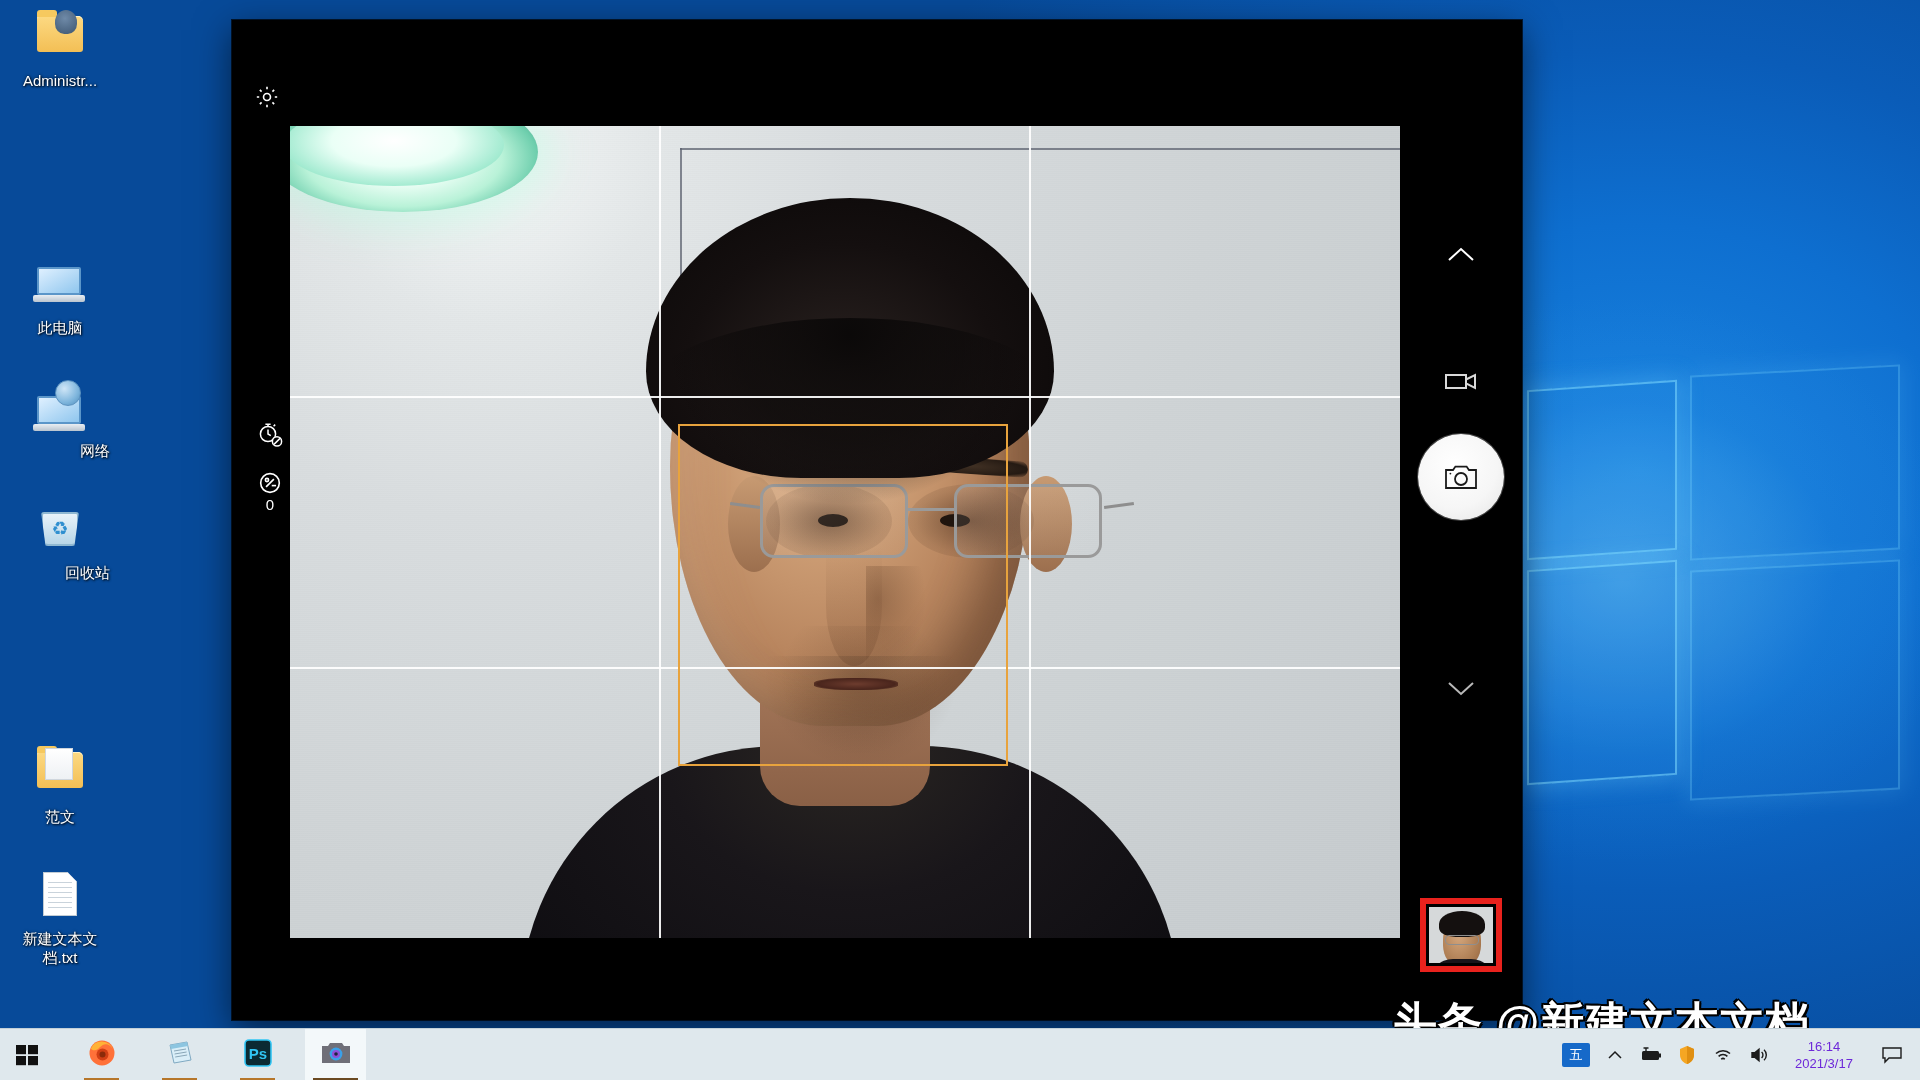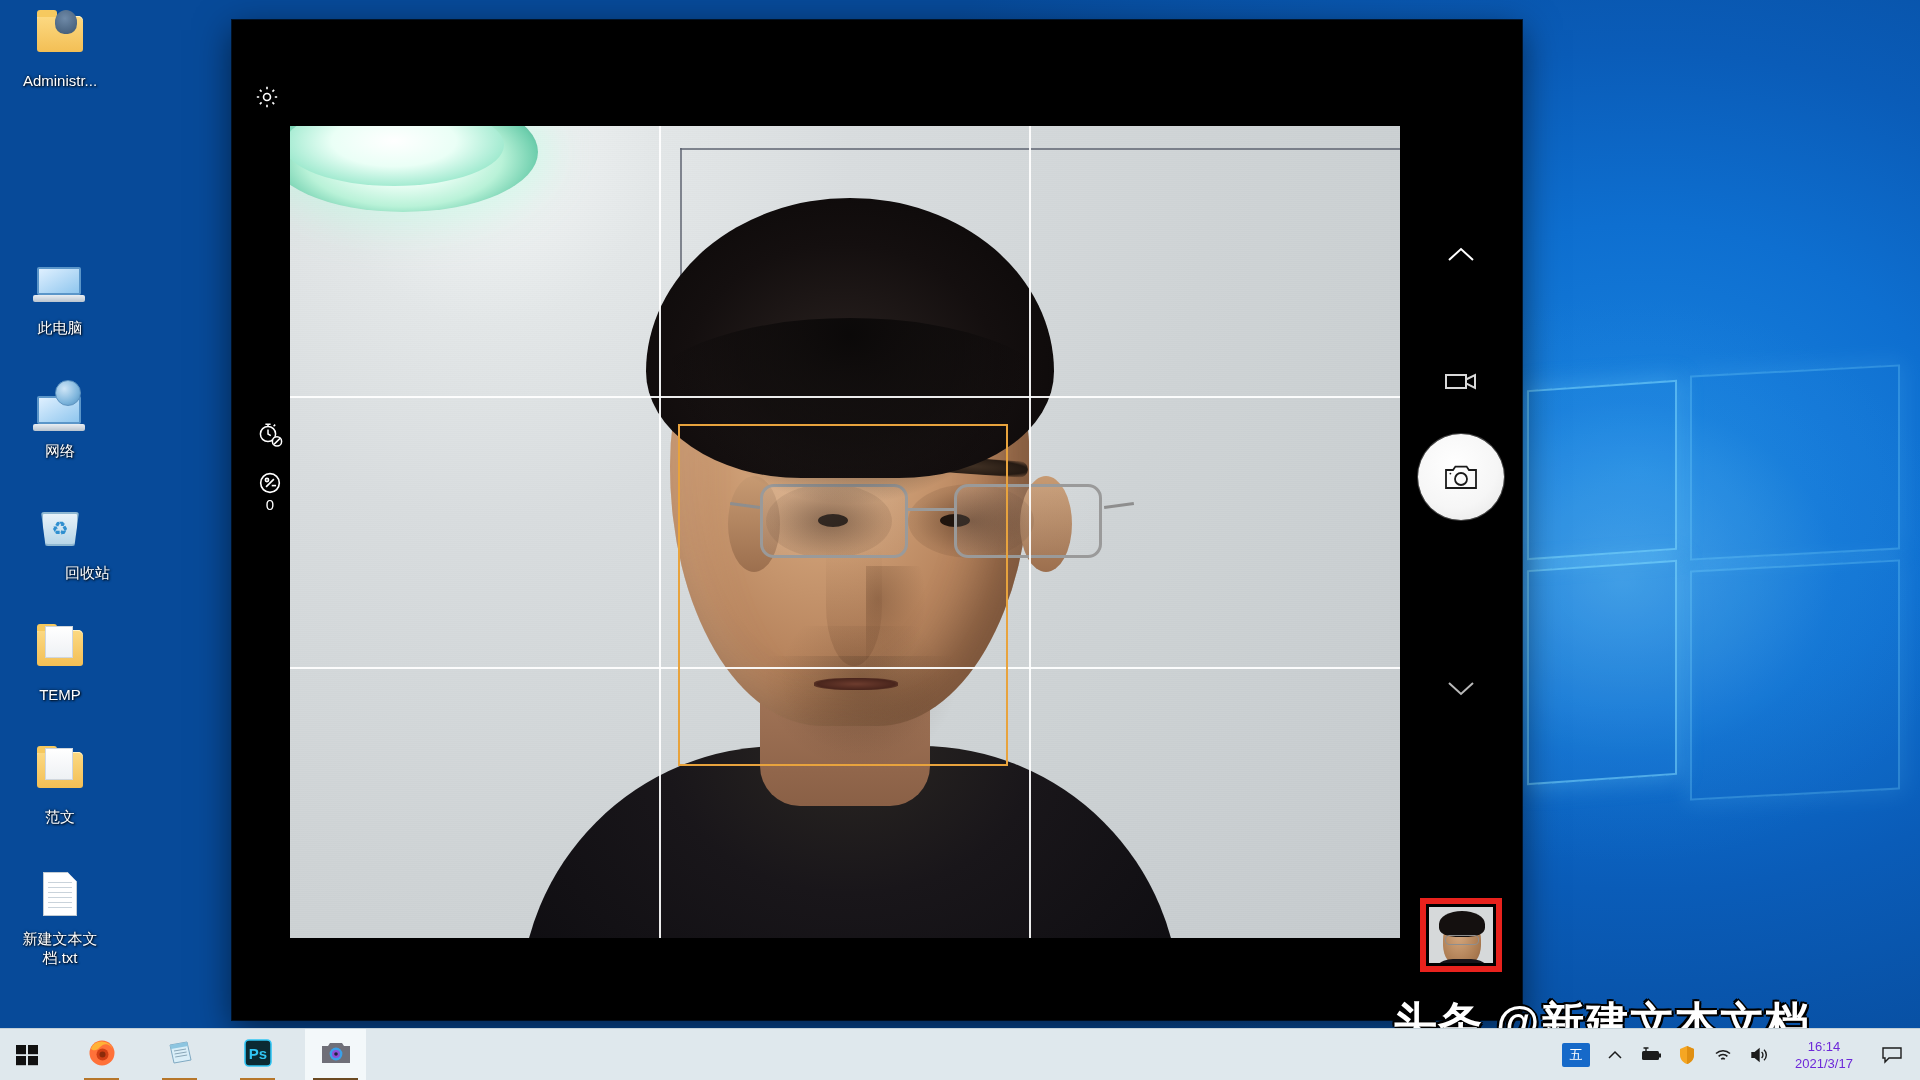--- a/index.html
+++ b/index.html
@@ -256,43 +256,36 @@
   </div>
 
   <div class="dicon" style="left:8px; top:8px;">
     <span class="glyph">
       <span class="fold"></span>
       <span style="position:absolute;left:24px;top:2px;width:22px;height:24px;border-radius:50% 50% 42% 42%;background:radial-gradient(circle at 45% 35%,#6f8aa8,#3c5570);"></span>
     </span>
     <span class="label">Administr...</span>
   </div>
 
-  <div class="dicon" style="left:8px; top:378px;">
+  <div class="dicon" style="left:8px; top:378px;text-align:right;">
     <span class="glyph">
       <span class="pc-screen" style="top:18px;"></span>
         <span class="pc-base" style="top:46px;"></span>
       <span class="globe"></span>
     </span>
     <span class="label">网络</span>
   </div>
 
   <div class="dicon" style="left:8px; top:500px;text-align:right;">
     <span class="glyph">
         <span class="bin"></span>
       </span>
     <span class="label">回收站</span>
   </div>
 
-  <div class="dicon" style="left:8px; top:622px;">
-    <span class="glyph">
-      <span class="fold"></span>
-        <span class="fold-paper"></span>
-    </span>
-    <span class="label">TEMP</span>
-  </div>
 
   <div class="dicon" style="left:8px; top:866px;">
     <span class="glyph">
       <span class="txt"></span>
         <span class="txt-lines"></span>
     </span>
     <span class="label">新建文本文档.txt</span>
   </div>
 
   <div class="dicon" style="left:8px; top:744px;">

